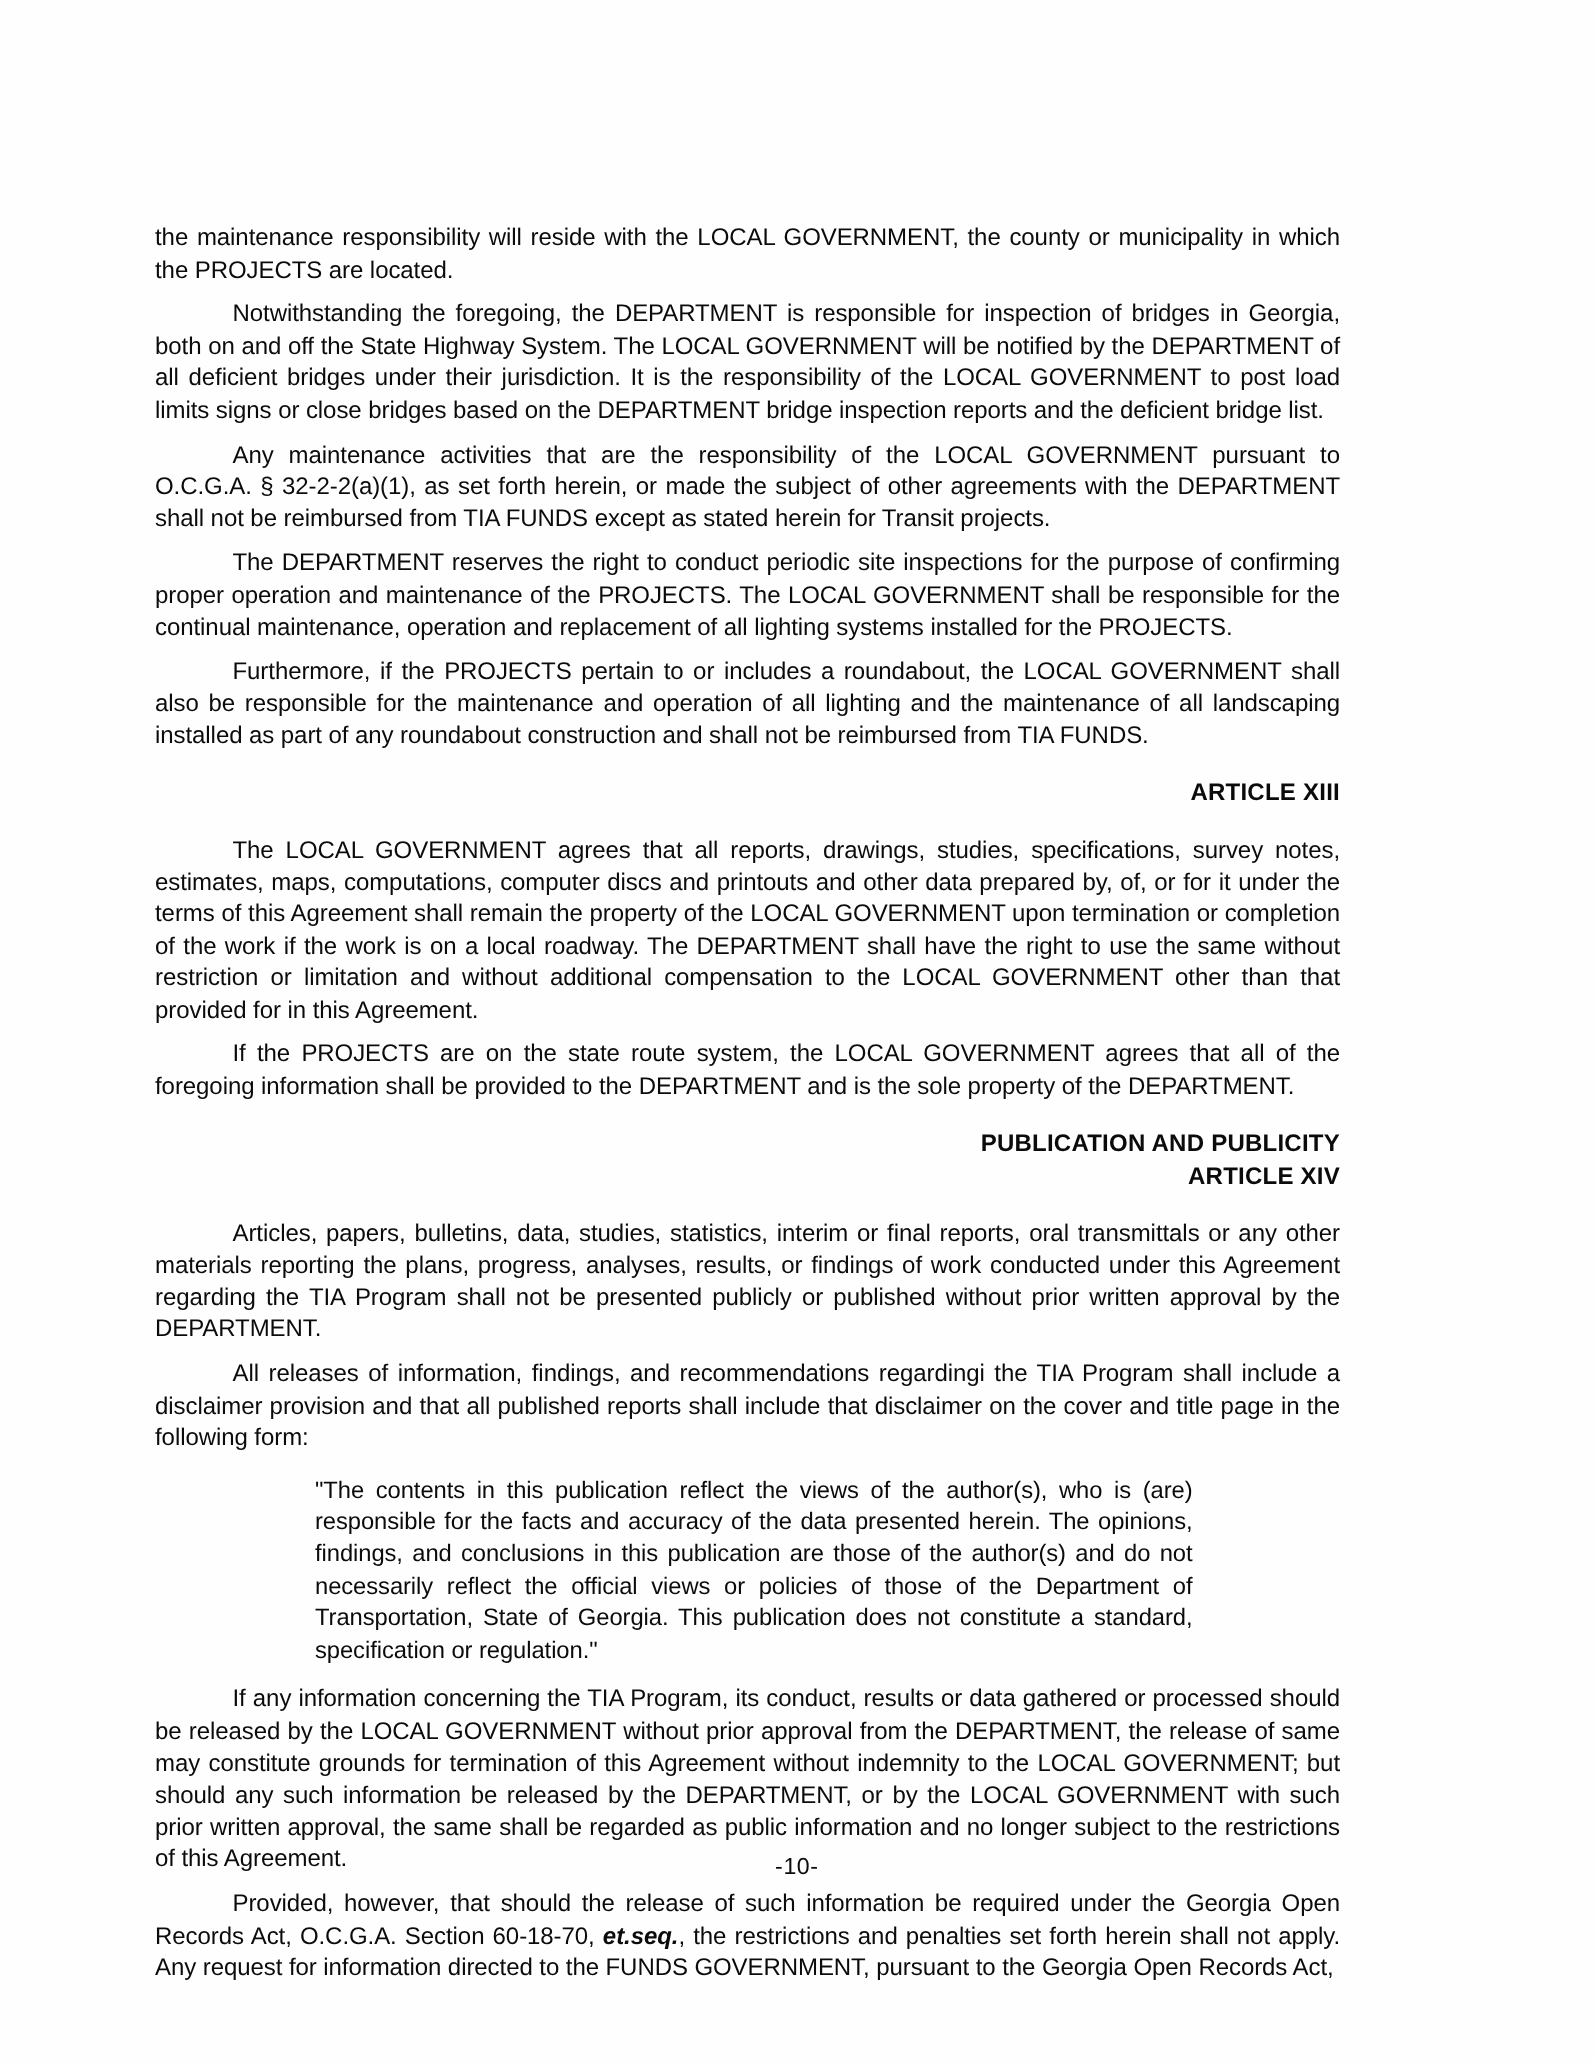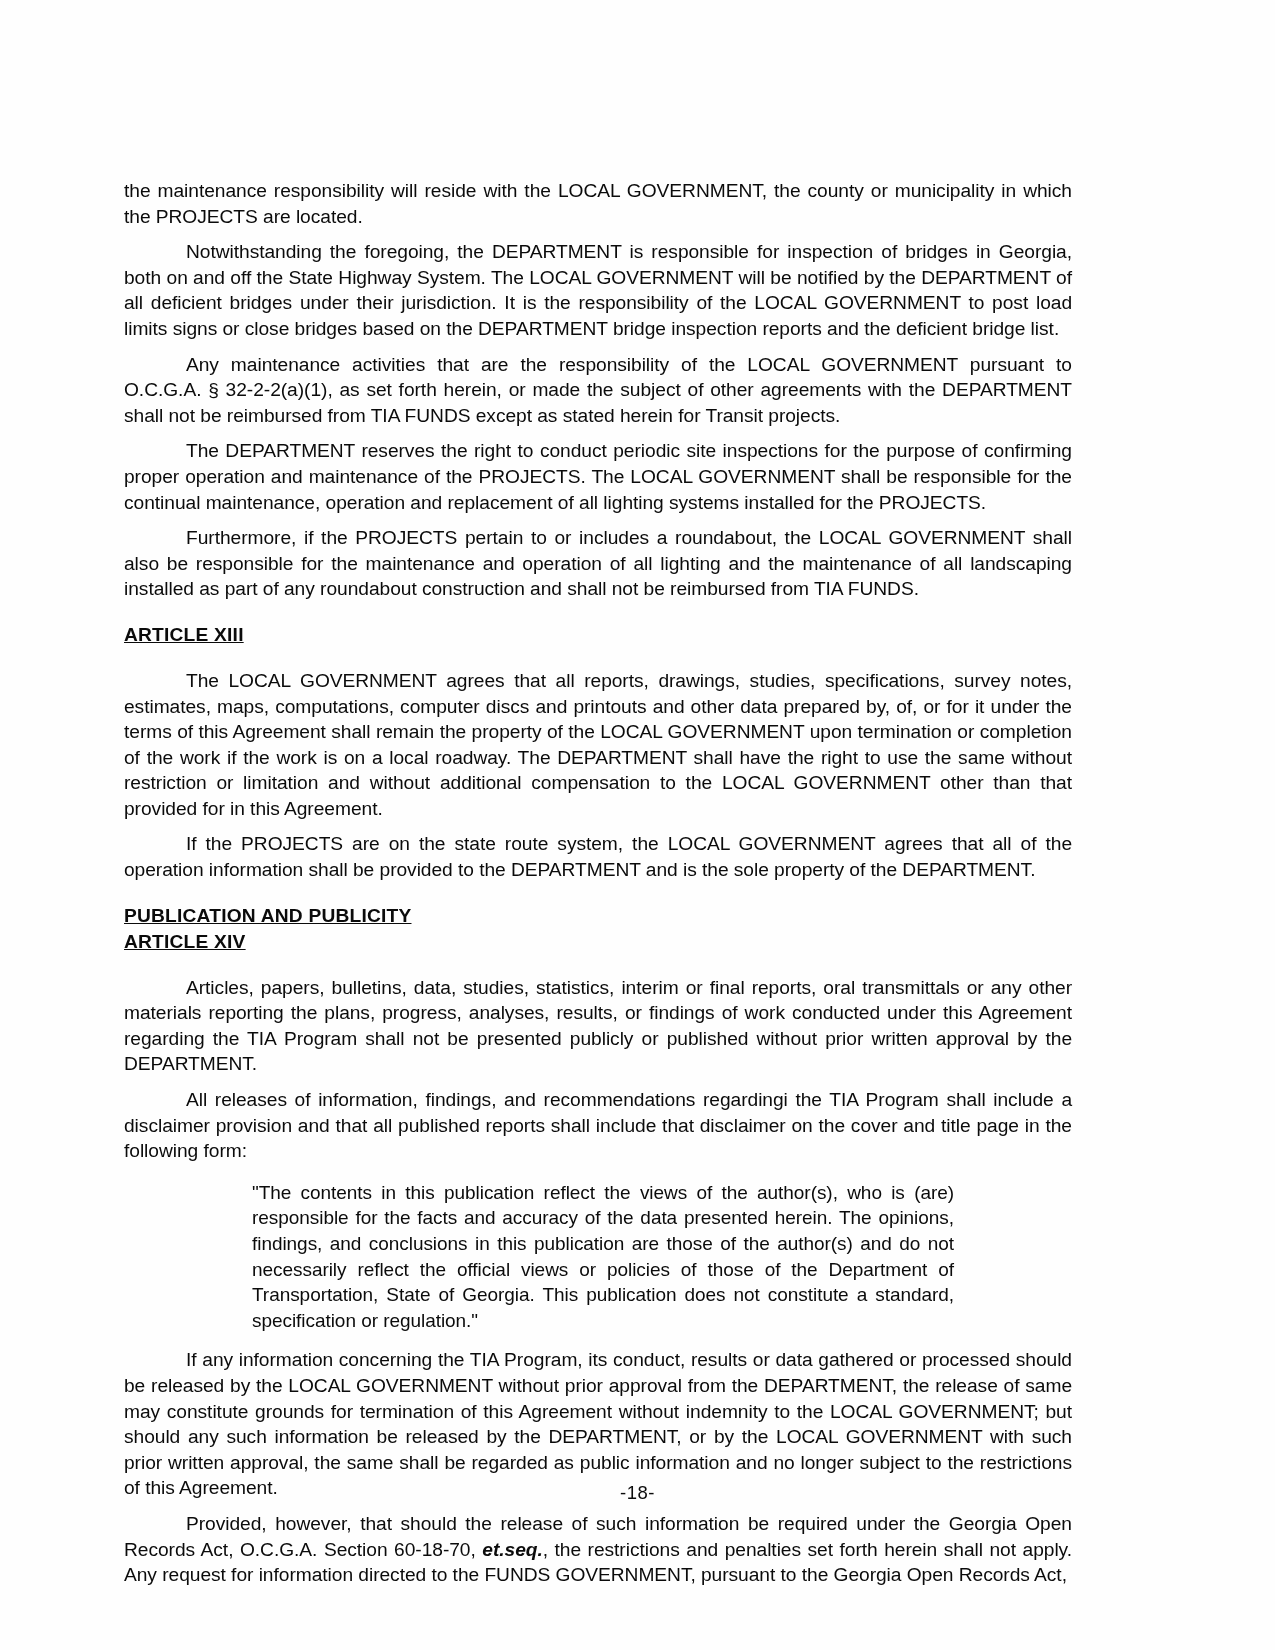--- a/index.html
+++ b/index.html
@@ -44,23 +44,22 @@
   }
   .heading-block {
     margin-top: 20px;
     margin-bottom: 20px;
     text-align: center;
   }
   .heading-line {
     font-size: 19.2px;
     line-height: 26px;
     font-weight: bold;
-    text-align: left;
+    text-align: right;
     letter-spacing: 0.2px;
-    text-decoration: underline;
   }
   .quote-block {
     margin: 16px 0 14px 0;
     padding-left: 128px;
     padding-right: 118px;
   }
   .quote-block p {
     font-size: 19px;
     line-height: 25.6px;
     text-align: justify;
@@ -99,21 +98,21 @@
 
     <p class="indented">Furthermore, if the PROJECTS pertain to or includes a roundabout, the LOCAL GOVERNMENT shall also be responsible for the maintenance and operation of all lighting and the maintenance of all landscaping installed as part of any roundabout construction and shall not be reimbursed from TIA FUNDS.</p>
 
     <div class="heading-block">
       <div class="heading-line">ARTICLE XIII</div>
     </div>
 
     <p class="indented">The LOCAL GOVERNMENT agrees that all reports, drawings, studies, specifications, survey notes, estimates, maps, computations, computer discs and printouts and other data prepared by, of, or for it under the terms of this Agreement shall remain the property of the LOCAL GOVERNMENT upon termination or completion of the work if the work is on a local roadway.  The DEPARTMENT shall have the right to use the same without restriction or limitation and without additional compensation to the LOCAL GOVERNMENT other than that provided for in this Agreement.</p>
     <div class="gap"></div>
 
-    <p class="indented">If the PROJECTS are on the state route system, the LOCAL GOVERNMENT agrees that all of the operation information shall be provided to the DEPARTMENT and is the sole property of the DEPARTMENT.</p>
+    <p class="indented">If the PROJECTS are on the state route system, the LOCAL GOVERNMENT agrees that all of the foregoing information shall be provided to the DEPARTMENT and is the sole property of the DEPARTMENT.</p>
 
     <div class="heading-block">
       <div class="heading-line">PUBLICATION AND PUBLICITY</div>
       <div class="heading-line">ARTICLE XIV</div>
     </div>
 
     <p class="indented">Articles, papers, bulletins, data, studies, statistics, interim or final reports, oral  transmittals or any other materials reporting the plans, progress, analyses, results, or findings of work conducted under this Agreement regarding the TIA Program shall not be presented publicly or published without prior written approval by the DEPARTMENT.</p>
     <div class="gap"></div>
 
     <p class="indented">All releases of information, findings, and recommendations regardingi the TIA Program shall include a disclaimer provision and that all published reports shall include that disclaimer on the cover and title page in the following form:</p>
@@ -122,14 +121,14 @@
       <p>"The contents in this publication reflect the views of the author(s), who is (are) responsible for the facts and accuracy of the data presented herein. The opinions, findings, and conclusions in this publication are those of the author(s) and do not necessarily reflect the official views or policies of those of the Department of Transportation, State of Georgia.  This publication does not constitute a standard, specification or regulation."</p>
     </div>
 
     <p class="indented">If any information concerning the TIA Program, its conduct, results or data gathered or processed should be released by the LOCAL GOVERNMENT without prior approval from the DEPARTMENT, the release of same may constitute grounds for termination of this Agreement without indemnity to the LOCAL GOVERNMENT; but should any such information be released by the DEPARTMENT, or by the LOCAL GOVERNMENT with such prior written approval, the same shall be regarded as public information and no longer subject to the restrictions of this Agreement.</p>
     <div class="gap"></div>
 
     <p class="indented"><span>Provided, however, that should the release of such information be required under the Georgia Open Records Act, O.C.G.A. Section 60-18-70, </span><span class="italic">et.seq.</span><span>, the restrictions and penalties set forth herein shall not apply. Any request for information directed to the FUNDS GOVERNMENT, pursuant to the Georgia Open Records Act,</span></p>
 
   </div>
 
-  <div class="page-number">-18-</div>
+  <div class="page-number">-10-</div>
 </div>
 
 </body></html>

